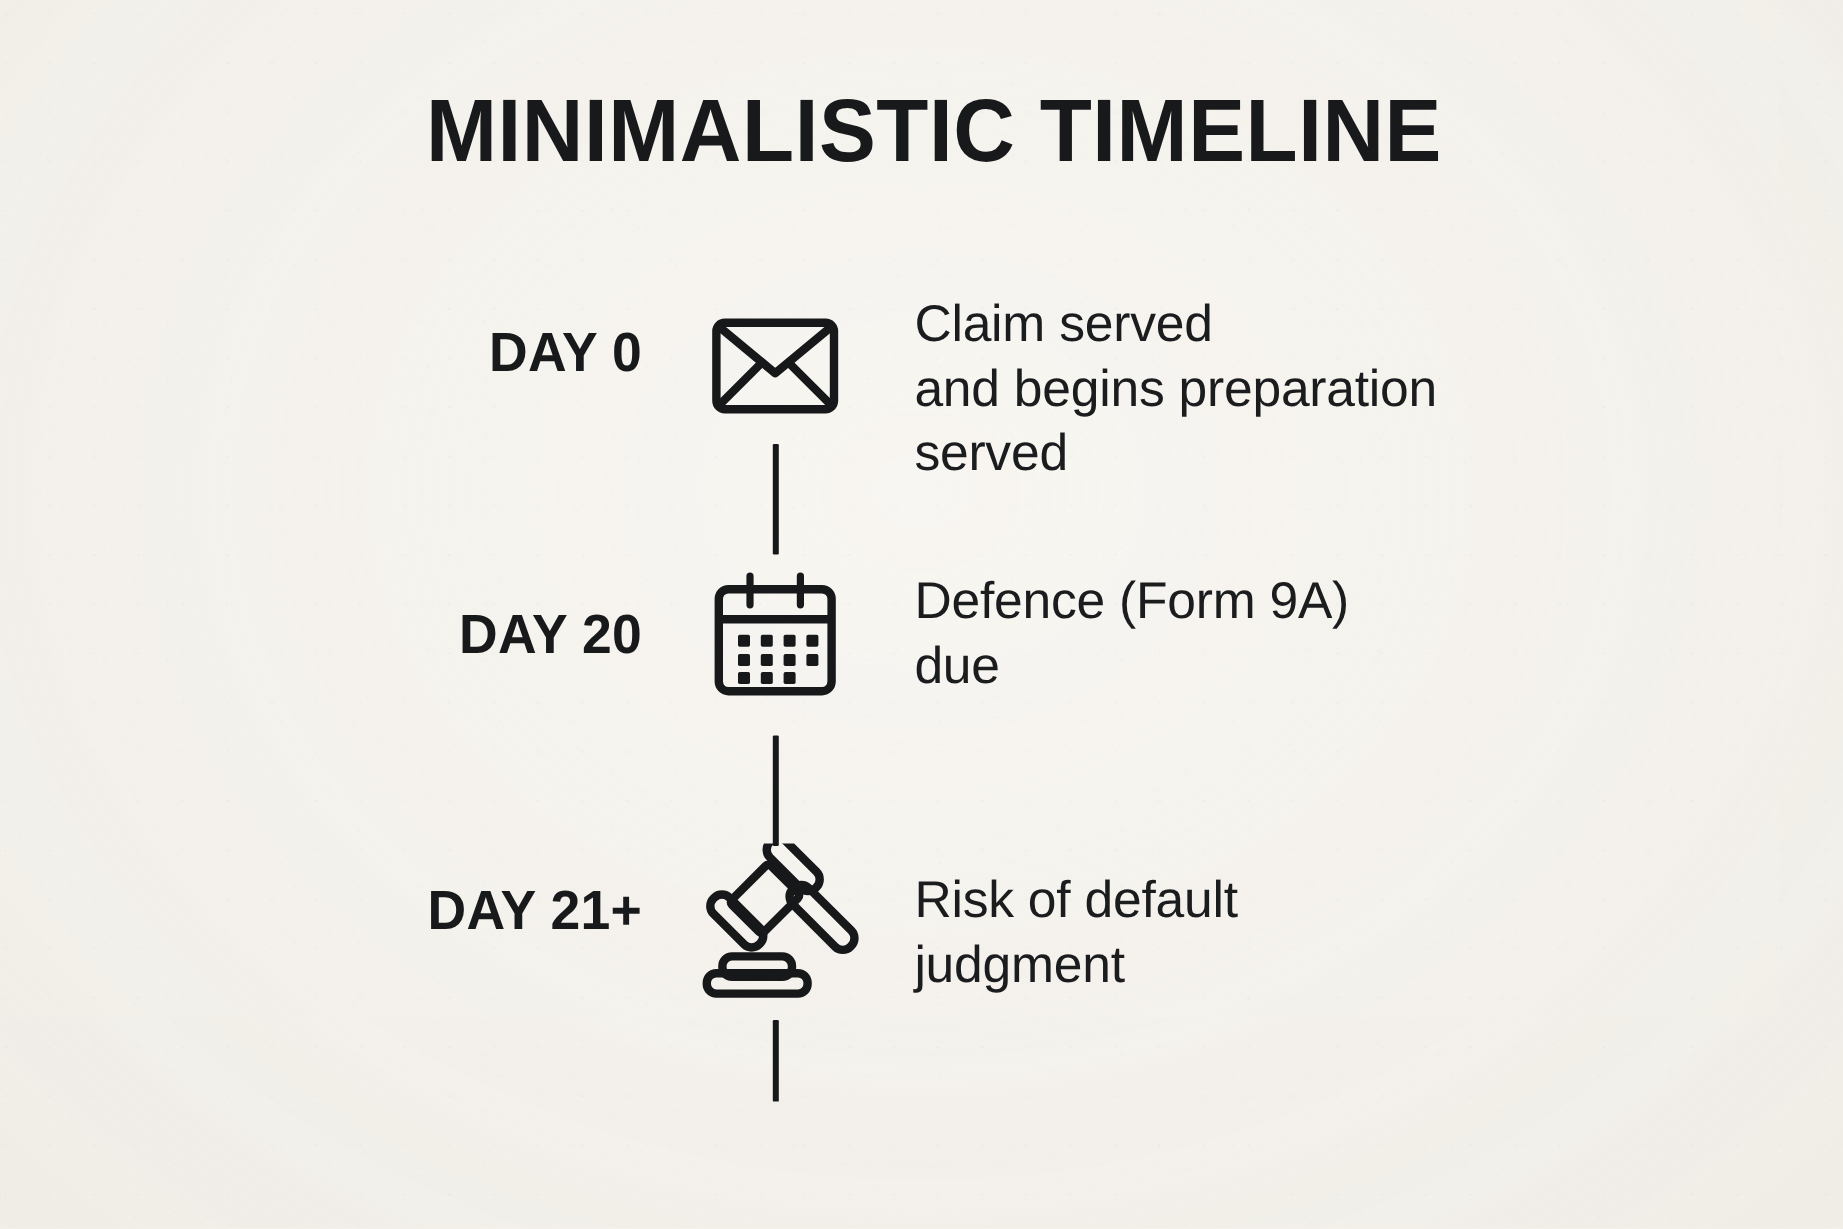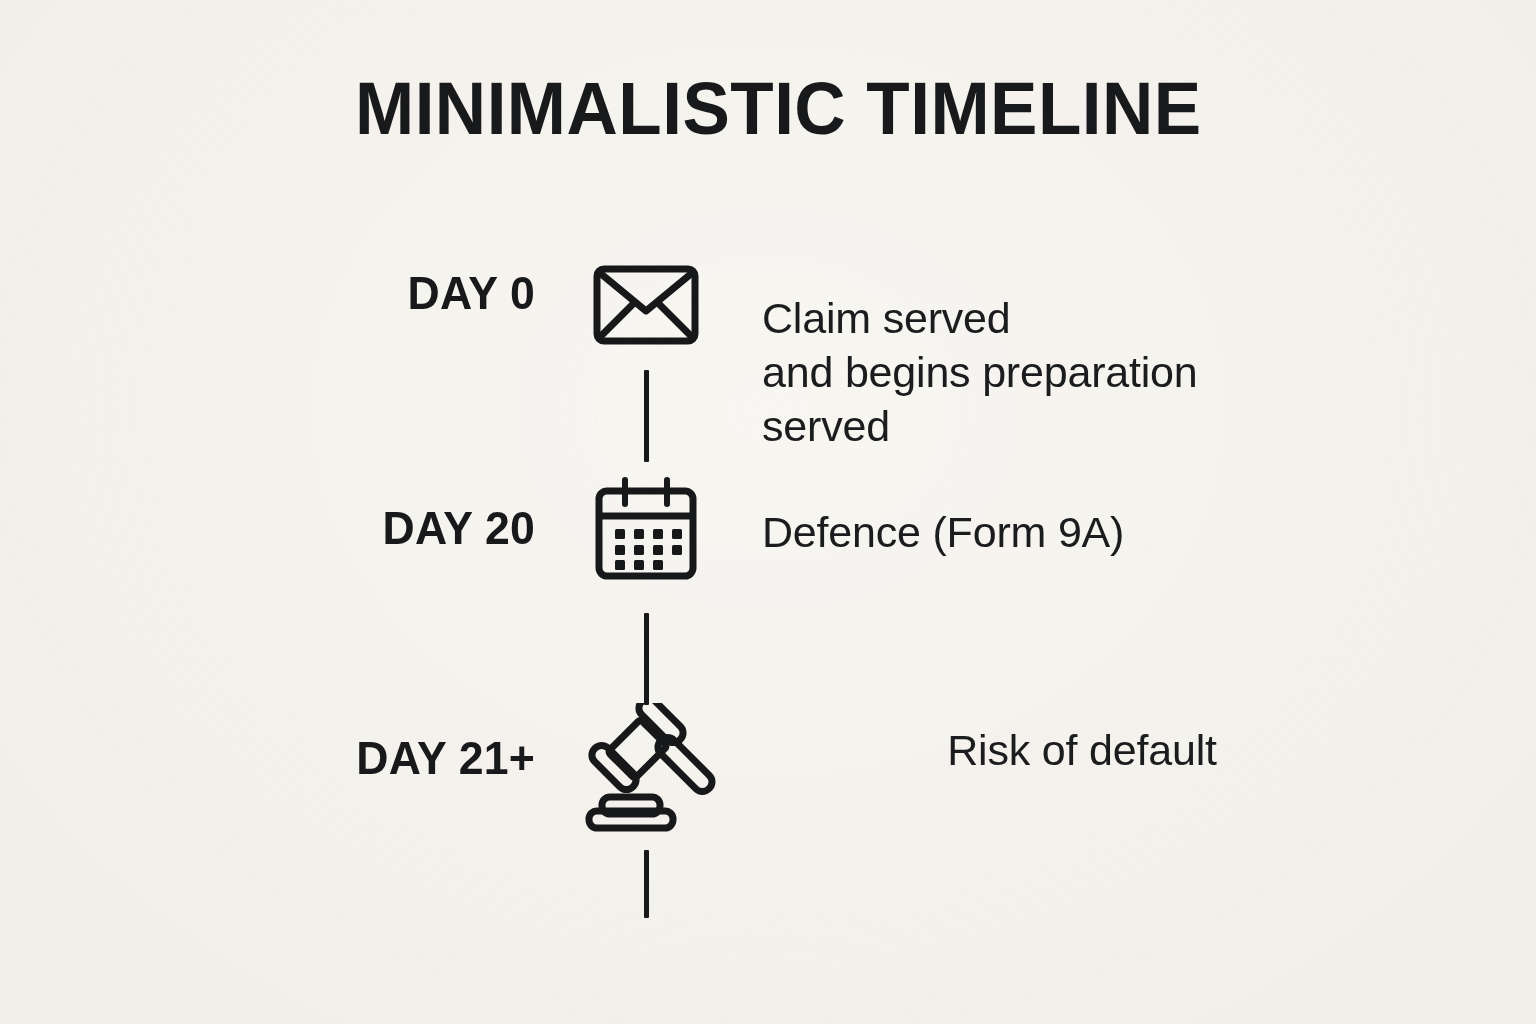--- a/index.html
+++ b/index.html
@@ -125,21 +125,21 @@
 
     <div class="row-icon" style="top:247px;">
       <svg viewBox="0 0 112 112" fill="none" xmlns="http://www.w3.org/2000/svg">
         <rect x="7" y="22" width="98" height="72" rx="7" ry="7" stroke="#17181a" stroke-width="7" fill="none"></rect>
         <path d="M10 26 L56 64 L102 26" stroke="#17181a" stroke-width="7" fill="none" stroke-linecap="round" stroke-linejoin="round"></path>
         <path d="M10 90 L44 56" stroke="#17181a" stroke-width="7" fill="none" stroke-linecap="round"></path>
         <path d="M102 90 L68 56" stroke="#17181a" stroke-width="7" fill="none" stroke-linecap="round"></path>
       </svg>
     </div>
 
-    <div class="row-text" style="top:243px;margin-top:48px;">
+    <div class="row-text" style="top:243px;">
       <span class="tline">Claim served</span>
       <span class="tline">and begins preparation</span>
       <span class="tline">served</span>
     </div>
   </div>
 
   <div class="connector" style="top:370px; height:92px;"></div>
 
   <div class="timeline-row" style="top:0;">
     <div class="day-label" style="top:505px;">DAY 20</div>
@@ -161,22 +161,23 @@
           <rect x="63" y="73" width="10" height="10" rx="1.5"></rect>
           <rect x="82" y="73" width="10" height="10" rx="1.5"></rect>
 
           <rect x="25" y="88" width="10" height="10" rx="1.5"></rect>
           <rect x="44" y="88" width="10" height="10" rx="1.5"></rect>
           <rect x="63" y="88" width="10" height="10" rx="1.5"></rect>
         </g>
       </svg>
     </div>
 
-    <div class="row-text" style="top:505px;">
+    <div class="row-text" style="top:474px;">
       <span class="tline">Defence (Form 9A)</span>
+      <span class="tline">due</span>
     </div>
   </div>
 
   <div class="connector" style="top:613px; height:92px;"></div>
 
   <div class="timeline-row" style="top:0;">
     <div class="day-label" style="top:735px;">DAY 21+</div>
 
     <div class="row-icon" style="top:703px; left:578px; width:140px; height:130px;">
       <svg viewBox="0 0 140 130" fill="none" xmlns="http://www.w3.org/2000/svg" style="width:140px;height:130px;">
@@ -190,20 +191,21 @@
 
           <rect x="73" y="52" width="68" height="19" rx="9" transform="rotate(45 107 61.5)"></rect>
 
           <rect x="24" y="94" width="58" height="17" rx="8"></rect>
 
           <rect x="11" y="108" width="84" height="17" rx="8"></rect>
         </g>
       </svg>
     </div>
 
-    <div class="row-text" style="top:723px;text-align:center;">
+    <div class="row-text" style="top:723px;">
       <span class="tline">Risk of default</span>
+      <span class="tline">judgment</span>
     </div>
   </div>
 
   <div class="connector" style="top:850px; height:68px;"></div>
 
 </div>
 
 </body></html>

